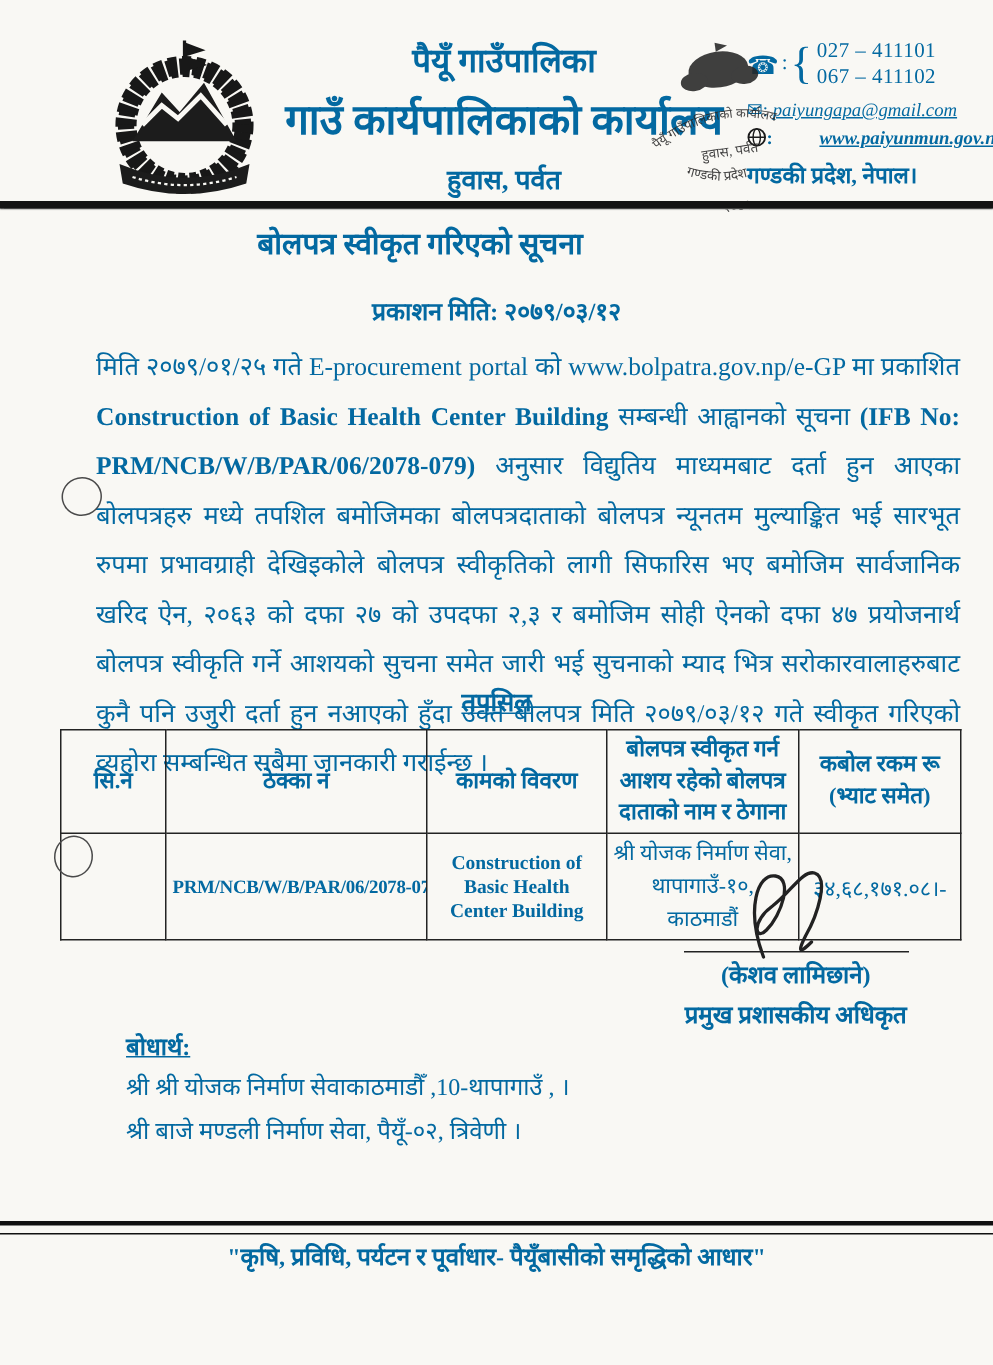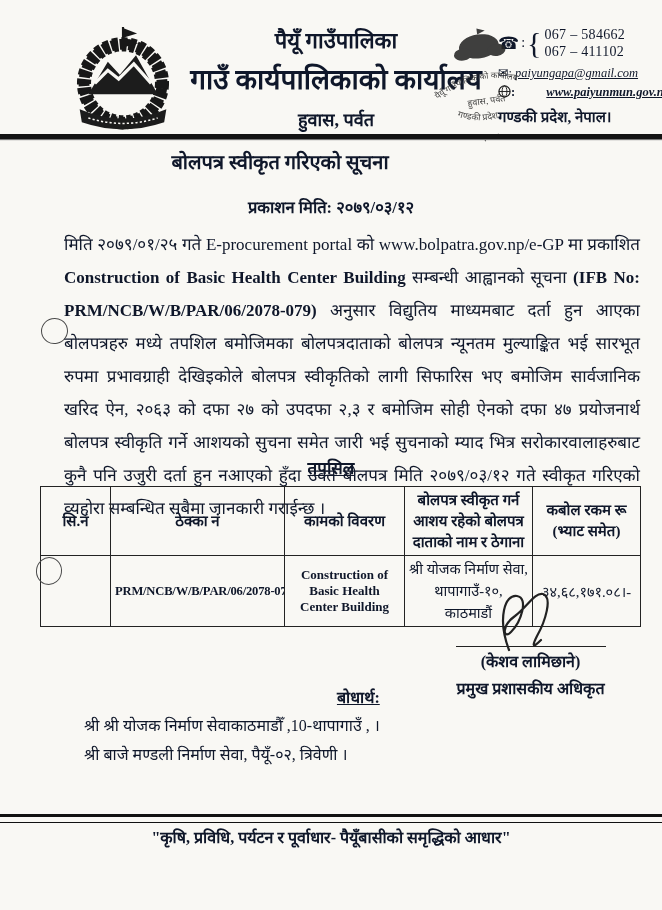--- a/index.html
+++ b/index.html
@@ -1,18 +1,18 @@
 <!DOCTYPE html>
 <html><head>
 <meta charset="utf-8">
 <style>
   html,body { margin:0; padding:0; background:#e8e7e3; }
   .page {
     position:relative; width:662px; height:910px; margin:0 auto;
-    background:#f9f8f4; overflow:hidden; color:#0f172a;
+    background:#f9f8f4; overflow:hidden; color:#0369a1;
     font-family:"Liberation Serif","DejaVu Serif",serif;
   }
   
   .emblem { position:absolute; left:58px; top:24px; width:130px; height:110px; }
   .head-center { position:absolute; left:168px; top:24px; width:336px; text-align:center; }
   .muni   { font-size:22px; font-weight:700; }
   .office { font-size:28px; font-weight:700; margin-top:5px; white-space:nowrap; }
   .addr   { font-size:18px; font-weight:700; margin-top:10px; }
   .contact { position:absolute; left:498px; top:26px; width:170px; }
   .phone-row { display:flex; align-items:center; font-size:14px; }
@@ -39,28 +39,28 @@
   .tbl { position:absolute; left:40px; top:486px; width:600px; border-collapse:collapse; table-layout:fixed; }
   .tbl th,.tbl td { border:1.6px solid #232323; padding:2px 4px; text-align:center; vertical-align:middle; overflow:hidden; }
   .tbl th { font-size:15px; font-weight:700; height:64px; line-height:21px; }
   .tbl td { height:54px; }
   .td-sn {}
   .td-contract { font-weight:700; font-size:12.6px; letter-spacing:-.2px; white-space:nowrap; }
   .td-work { font-weight:700; font-size:13px; line-height:16px; }
   .td-bidder { font-size:14.5px; line-height:22px;margin-top:21px; }
   .td-amount { font-size:14.5px; white-space:nowrap; }
   
-  .sig { position:absolute; left:428px; top:588px; width:205px; text-align:center; }
+  .sig { position:absolute; left:428px; top:576px; width:205px; text-align:center; }
   .sig-svg { display:block; margin:0 auto -8px; }
   .sig-line { border-top:1.7px solid #222; width:150px; margin:0 auto 3px; }
   .sig-name { font-size:16px; font-weight:600; }
   .sig-role { font-size:16px; font-weight:600; margin-top:5px; }
   
   .cc { position:absolute; left:84px; top:686px; font-size:16px; }
-  .cc-head { font-weight:700; text-decoration:underline;text-align:right; }
+  .cc-head { font-weight:700; text-decoration:underline; }
   .cc-item { margin-top:7px; line-height:22px; }
   
   .footer-rule { position:absolute; left:0; top:814px; width:662px; height:5px; border-top:3px solid #111; border-bottom:1.5px solid #111; }
   .slogan { position:absolute; left:0; top:826px; width:662px; text-align:center; font-size:16px; font-weight:700; }
   
   .punch { position:absolute; border:1.6px solid #4a4a4a; border-radius:50%; background:transparent; z-index:5; }
   .punch-1 { left:41px; top:318px; width:25px; height:24px; transform:rotate(-12deg); }
   .punch-2 { left:36px; top:557px; width:24px; height:26px; transform:rotate(8deg); }
 </style>
 </head>
@@ -90,21 +90,21 @@
     <div class="office">गाउँ कार्यपालिकाको कार्यालय</div>
     <div class="addr">हुवास, पर्वत</div>
   </div>
 
   <div class="contact">
     <div class="phone-row">
       <span class="phone-glyph">☎</span>
       <span>:</span>
       <span class="brace">{</span>
       <span class="phone-nums">
-        <div>067 – 584662</div>
+        <div>027 – 411101</div>
         <div>067 – 411102</div>
       </span>
     </div>
     <div class="mail-row">
       <span>✉</span>:
       <span class="val">paiyungapa@gmail.com</span>
     </div>
     <div class="web-row">
       <svg class="globe" width="13" height="13" viewBox="0 0 14 14">
         <circle cx="7" cy="7" r="6" fill="none" stroke="#1b1b1b" stroke-width="1.3"></circle>

